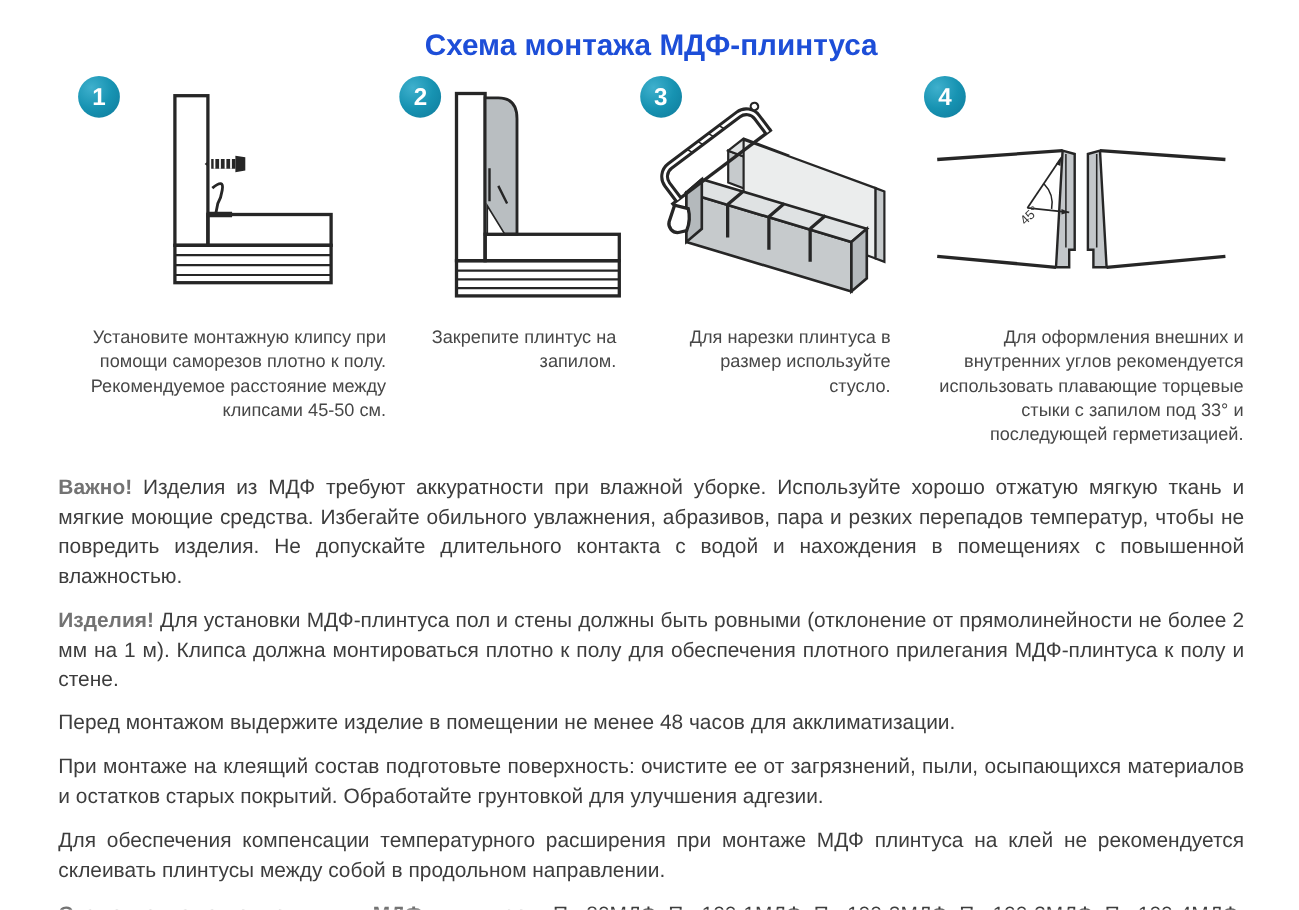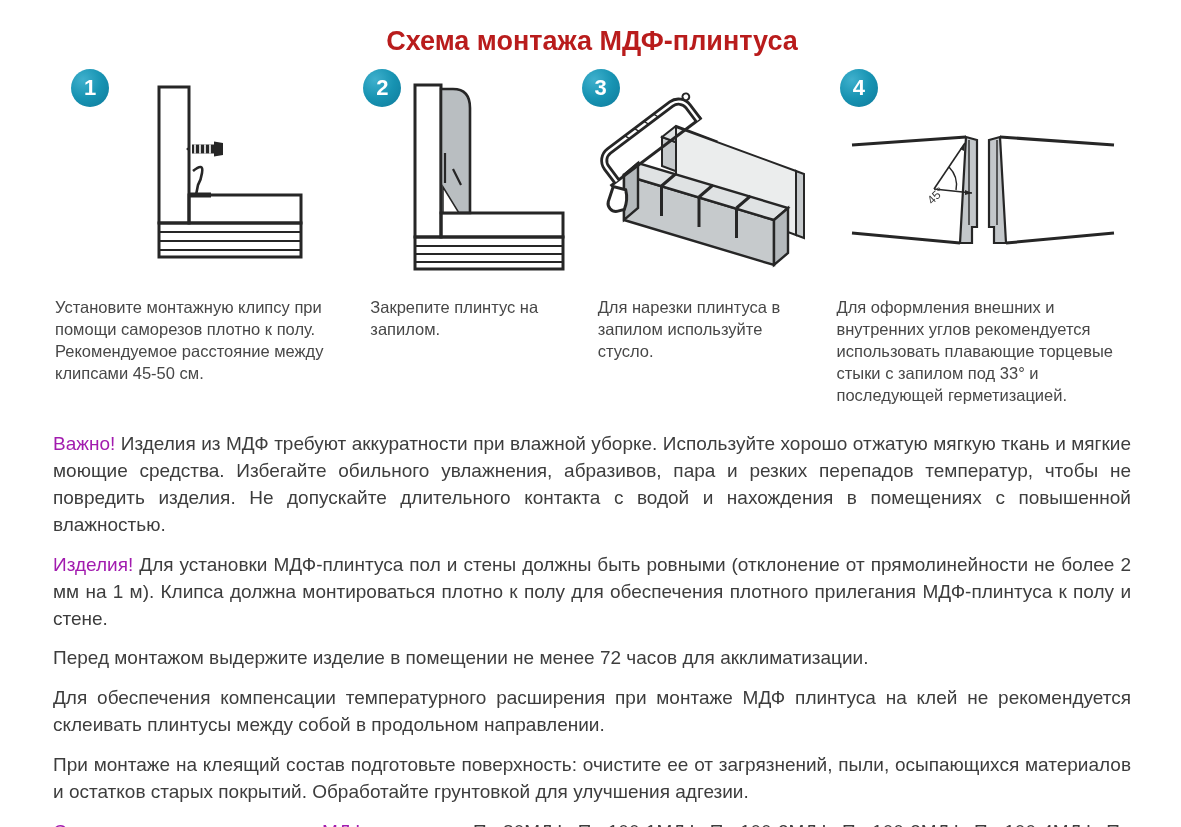--- a/index.html
+++ b/index.html
@@ -1,37 +1,37 @@
 <!DOCTYPE html>
 <html><head>
 <meta charset="utf-8">
 <style>
   html,body{margin:0;padding:0;background:#ffffff;}
   body{width:1181px;height:827px;font-family:"Liberation Sans",sans-serif;color:#3d3d3d;overflow:hidden;}
   .page{padding:20px 50px 16px 53px;box-sizing:border-box;}
-  .title{text-align:center;color:#b91c1c;font-size:27px;font-weight:700;margin:6px 0 16px;}
+  .title{text-align:center;color:#1d4ed8;font-size:27px;font-weight:700;margin:6px 0 16px;}
   .steps{display:flex;justify-content:space-between;align-items:stretch;}
   .step{position:relative;display:flex;flex-direction:column;}
   .step.w1{width:300px;}
   .step.w2{width:212px;}
   .step.w3{width:252px;}
   .step.w4{width:295px;}
   .badge{position:absolute;left:18px;top:-4px;width:38px;height:38px;border-radius:50%;
          background:radial-gradient(circle at 32% 28%, #3fb0cd 0%, #1793b2 50%, #0f7a9b 100%);
          color:#fff;font-weight:700;font-size:22px;display:flex;align-items:center;justify-content:center;}
   .step.w2 .badge,.step.w3 .badge,.step.w4 .badge{left:4px;}
   .illo{height:200px;display:flex;align-items:flex-end;justify-content:center;}
-  .caption{margin:24px auto 0;text-align:left;font-size:16.5px;line-height:1.33;color:#474747;}
+  .caption{margin:24px auto 0;text-align:right;font-size:16.5px;line-height:1.33;color:#474747;}
   .step.w1 .caption{max-width:296px;}
   .step.w2 .caption{max-width:190px;}
   .step.w3 .caption{max-width:212px;}
   .step.w4 .caption{max-width:294px;}
   .bodytext{margin-top:24px;}
   .para{text-align:justify;font-size:19px;line-height:1.42;margin:0 0 13px;color:#3d3d3d;}
-  .para strong{font-weight:400;color:#a21caf;}
+  .para strong{font-weight:700;color:#737373;}
   svg .ln{stroke:#262626;fill:none;}
 </style>
 </head>
 <body>
 
 <div class="page">
 
   <h1 class="title">Схема монтажа МДФ-плинтуса</h1>
 
   <div class="steps">
@@ -104,21 +104,21 @@
             <line x1="-2" y1="30" x2="112" y2="30" stroke="#262626" stroke-width="3"></line>
             <path d="M6 30 V13 a12 12 0 0 1 12 -12 H96 a12 12 0 0 1 12 12 v17" fill="none" stroke="#262626" stroke-width="8"></path>
             <path d="M6 30 V13 a12 12 0 0 1 12 -12 H96 a12 12 0 0 1 12 12 v17" fill="none" stroke="#ffffff" stroke-width="2.4"></path>
             <path d="M40 -1 l2 5 M52 -1 l2 5 M64 -1 l2 5 M76 -1 l2 5" stroke="#262626" stroke-width="1.4"></path>
             <circle cx="112" cy="4" r="3.4" fill="#ffffff" stroke="#262626" stroke-width="2"></circle>
             <path d="M0 32 l-13 9 a8 8 0 0 0 1 13 l7 3 a32 32 0 0 0 13 -15 z" fill="#ffffff" stroke="#262626" stroke-width="3"></path>
           </g>
         </svg>
       </div>
       <div class="badge">3</div>
-      <div class="caption">Для нарезки плинтуса в запилом используйте стусло.</div>
+      <div class="caption">Для нарезки плинтуса в размер используйте стусло.</div>
     </div>
 
     <div class="step w4">
       <div class="illo">
         <svg width="270" height="172" viewBox="0 0 270 172">
 
           <g>
             <path class="ln" d="M4 44 L118 36" stroke-width="3"></path>
             <path class="ln" d="M4 132 L112 142" stroke-width="3"></path>
             <polygon points="118,36 129,39 129,126 124,126 124,142 112,142" fill="#c3c7ca" stroke="#262626" stroke-width="2.2"></polygon>
@@ -144,19 +144,19 @@
       </div>
       <div class="badge">4</div>
       <div class="caption">Для оформления внешних и внутренних углов рекомендуется использовать плавающие торцевые стыки с запилом под 33° и последующей герметизацией.</div>
     </div>
 
   </div>
 
   <div class="bodytext">
     <p class="para"><strong>Важно!</strong> <span>Изделия из МДФ требуют аккуратности при влажной уборке. Используйте хорошо отжатую мягкую ткань и мягкие моющие средства. Избегайте обильного увлажнения, абразивов, пара и резких перепадов температур, чтобы не повредить изделия. Не допускайте длительного контакта с водой и нахождения в помещениях с повышенной влажностью.</span></p>
     <p class="para"><strong>Изделия!</strong> <span>Для установки МДФ-плинтуса пол и стены должны быть ровными (отклонение от прямолинейности не более 2 мм на 1 м). Клипса должна монтироваться плотно к полу для обеспечения плотного прилегания МДФ-плинтуса к полу и стене.</span></p>
-    <p class="para"><span>Перед монтажом выдержите изделие в помещении не менее 72 часов для акклиматизации.</span></p>
+    <p class="para"><span>Перед монтажом выдержите изделие в помещении не менее 48 часов для акклиматизации.</span></p>
+    <p class="para"><span>При монтаже на клеящий состав подготовьте поверхность: очистите ее от загрязнений, пыли, осыпающихся материалов и остатков старых покрытий. Обработайте грунтовкой для улучшения адгезии.</span></p>
     <p class="para"><span>Для обеспечения компенсации температурного расширения при монтаже МДФ плинтуса на клей не рекомендуется склеивать плинтусы между собой в продольном направлении.</span></p>
-    <p class="para"><span>При монтаже на клеящий состав подготовьте поверхность: очистите ее от загрязнений, пыли, осыпающихся материалов и остатков старых покрытий. Обработайте грунтовкой для улучшения адгезии.</span></p>
     <p class="para"><strong>Схема монтажа подходит для МДФ-плинтусов:</strong> <span>Пл 80МДФ, Пл 100-1МДФ, Пл 100-2МДФ, Пл 100-3МДФ, Пл 100-4МДФ, Пл 100-5МДФ, Пл 100-6МДФ, Пл 100-7МДФ, Пл 100-8МДФ, Пл 100-9МДФ, Пл 100-10МДФ</span></p>
   </div>
 
 </div>
 
 </body></html>

